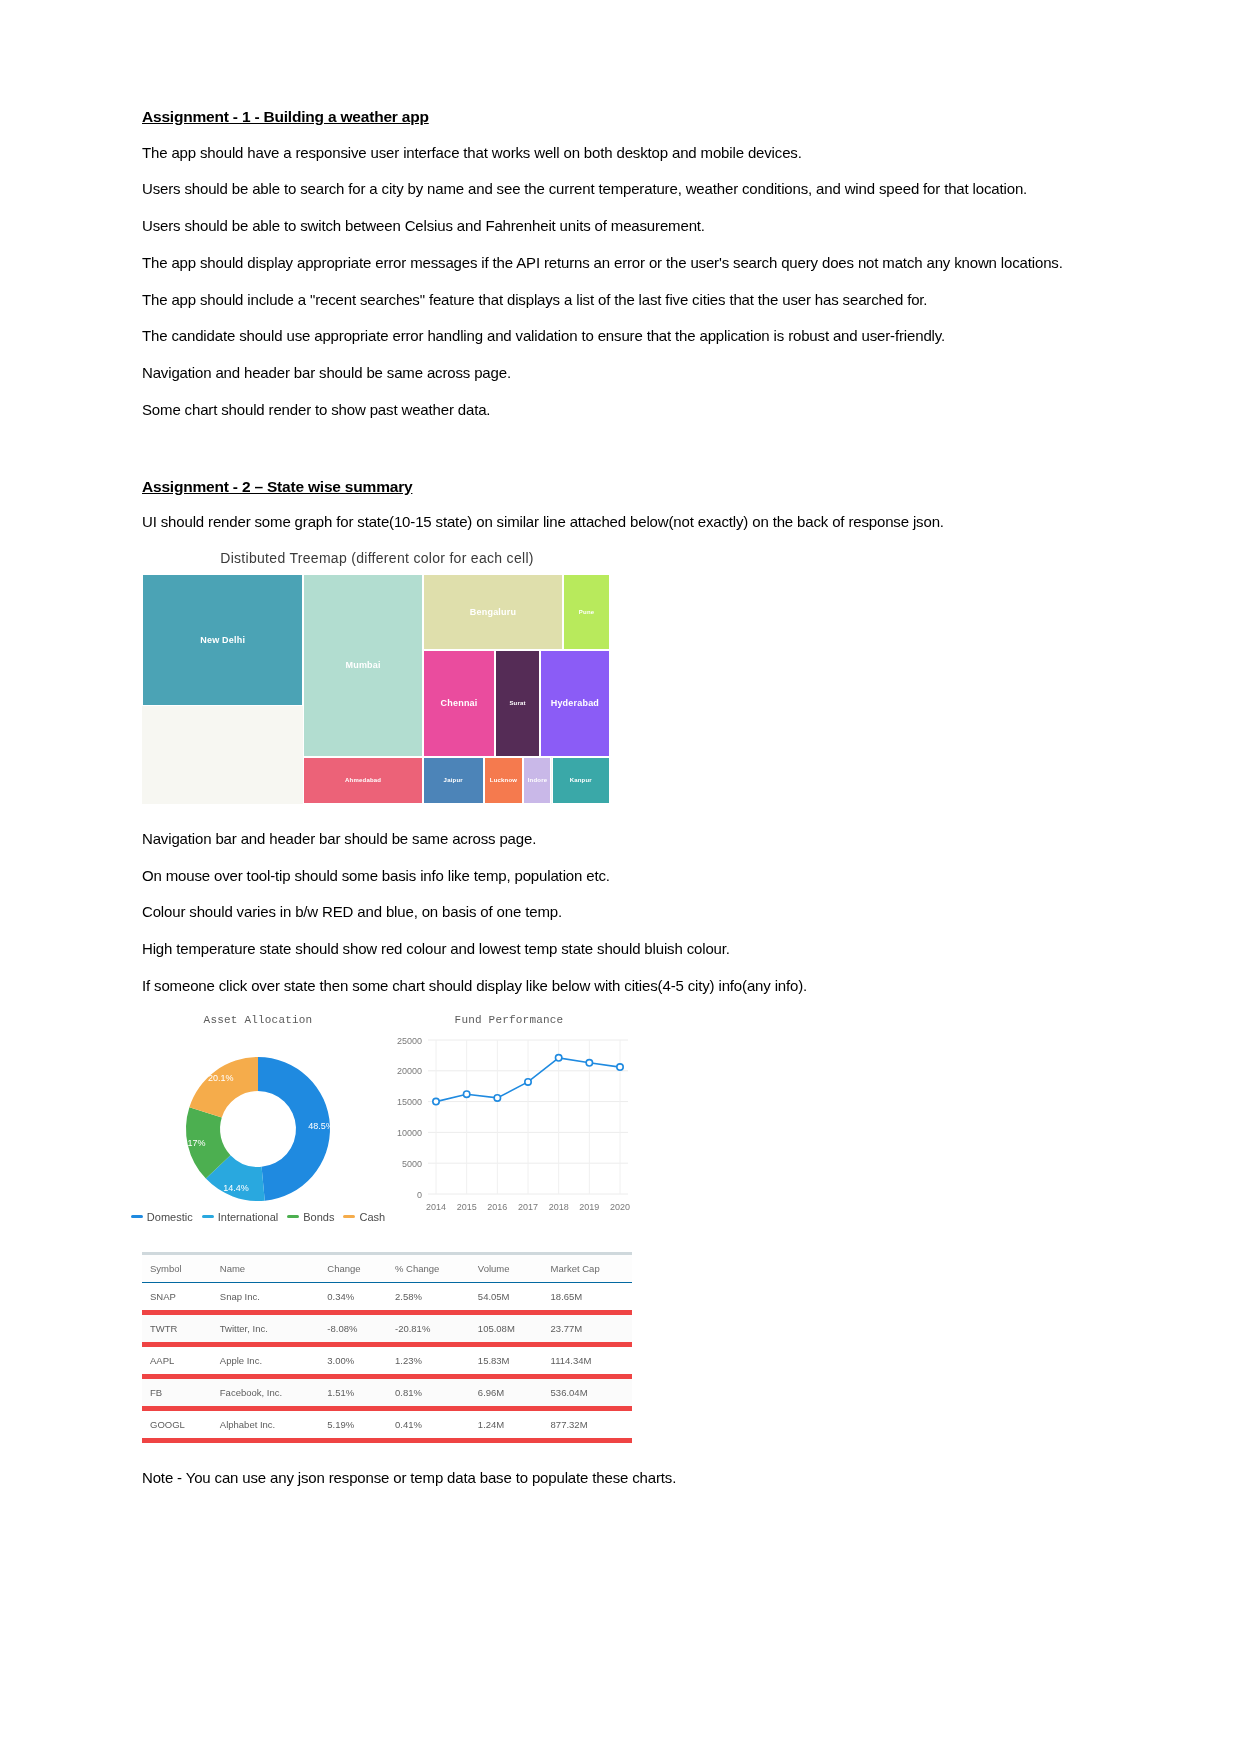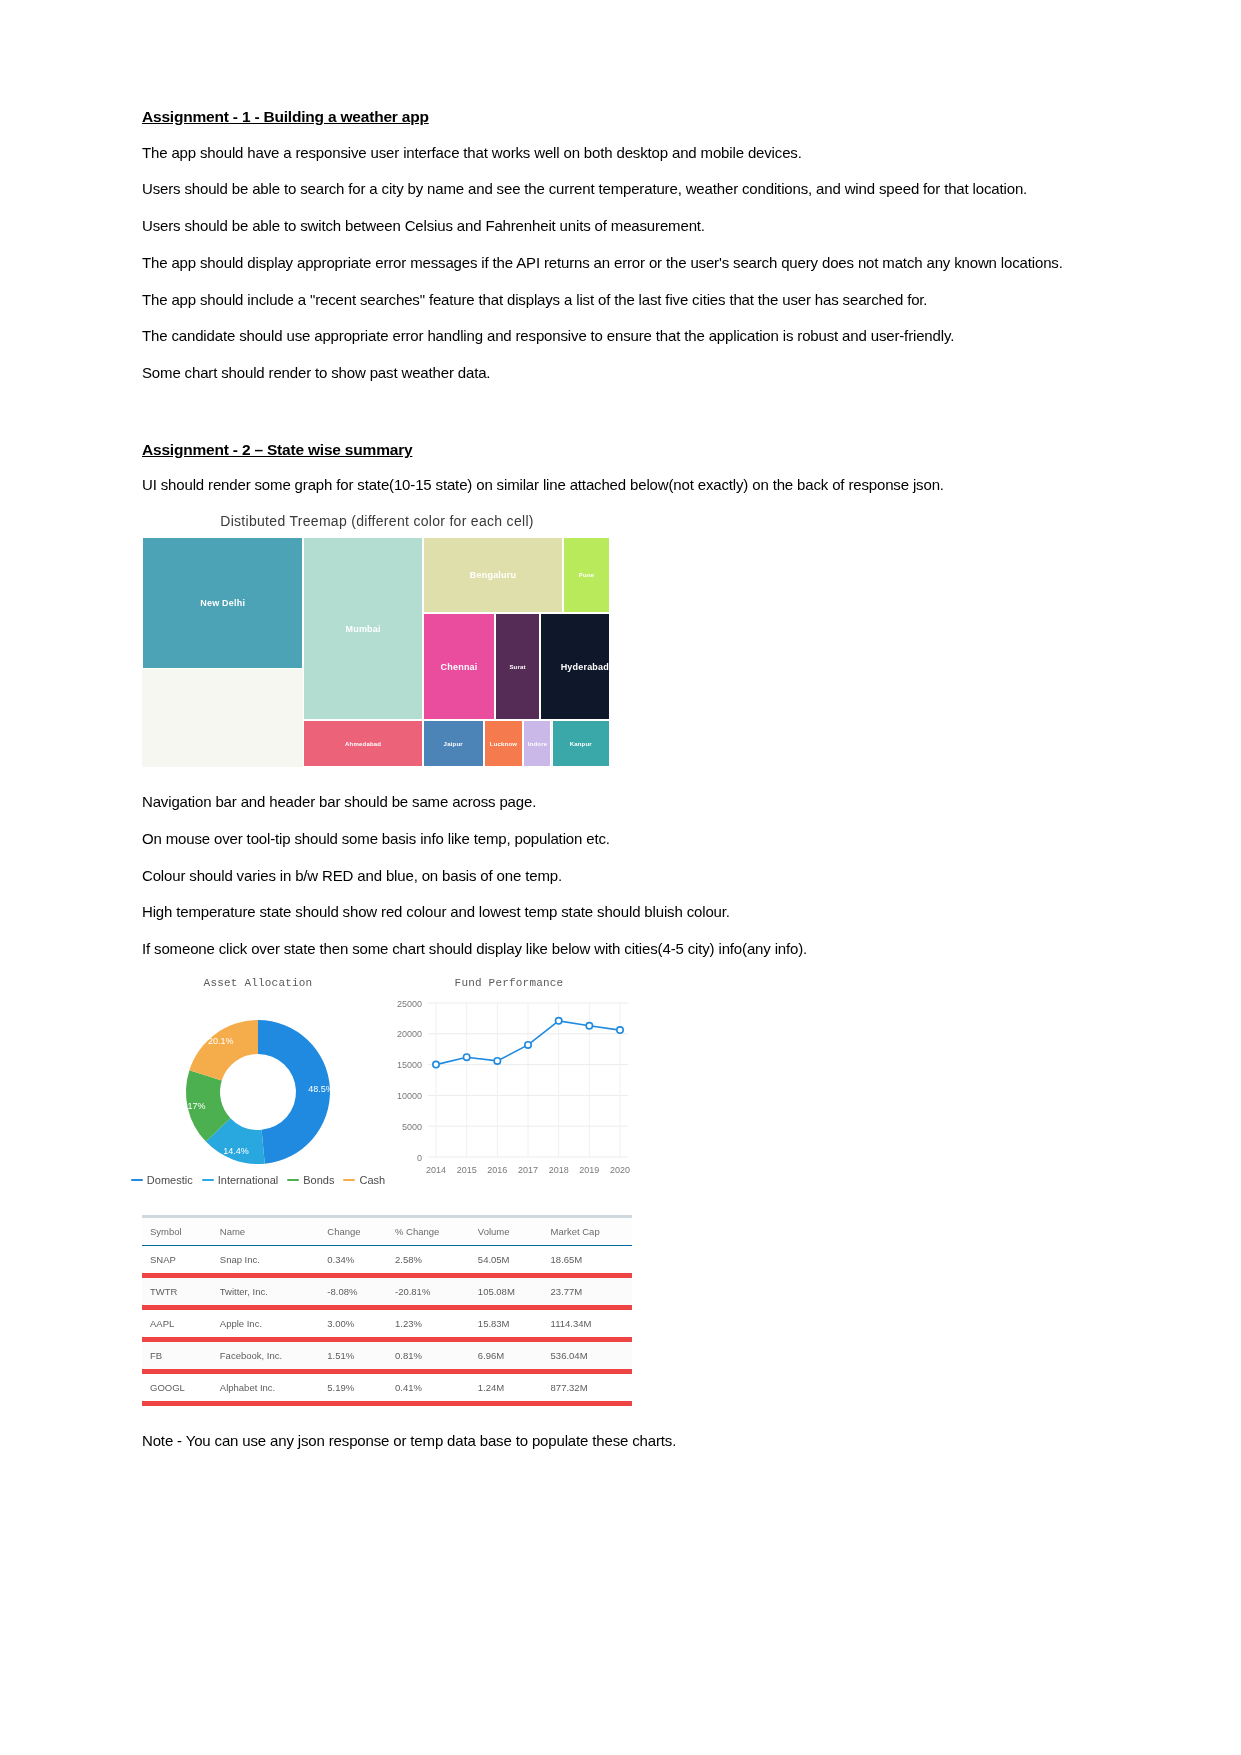--- a/index.html
+++ b/index.html
@@ -124,21 +124,22 @@
 
 <div class="page">
 
   <h1 class="doc-heading">Assignment - 1 - Building a weather app</h1>
   <div>
     <p class="doc-para">The app should have a responsive user interface that works well on both desktop and mobile devices.</p>
     <p class="doc-para">Users should be able to search for a city by name and see the current temperature, weather conditions, and wind speed for that location.</p>
     <p class="doc-para">Users should be able to switch between Celsius and Fahrenheit units of measurement.</p>
     <p class="doc-para">The app should display appropriate error messages if the API returns an error or the user's search query does not match any known locations.</p>
     <p class="doc-para">The app should include a "recent searches" feature that displays a list of the last five cities that the user has searched for.</p>
-    <p class="doc-para">The candidate should use appropriate error handling and responsive to ensure that the application is robust and user-friendly.</p>
+    <p class="doc-para">The candidate should use appropriate error handling and validation to ensure that the application is robust and user-friendly.</p>
+    <p class="doc-para">Navigation and header bar should be same across page.</p>
     <p class="doc-para">Some chart should render to show past weather data.</p>
   </div>
 
   <div class="section-gap"></div>
 
   <h1 class="doc-heading">Assignment - 2 – State wise summary</h1>
   <p class="doc-para">UI should render some graph for state(10-15 state) on similar line attached below(not exactly) on the back of response json.</p>
 
   <div class="treemap-block">
     <div class="treemap-title">Distibuted Treemap (different color for each cell)</div>
@@ -157,21 +158,21 @@
         </div>
         <div class="tm-cell" style="left: 90%; top: 0%; width: 10%; height: 33%; background: rgb(184, 234, 92);">
           <span style="font-size: 6px;">Pune</span>
         </div>
         <div class="tm-cell" style="left: 60%; top: 33%; width: 15.5%; height: 46.5%; background: rgb(234, 76, 158);">
           <span>Chennai</span>
         </div>
         <div class="tm-cell" style="left: 75.5%; top: 33%; width: 9.5%; height: 46.5%; background: rgb(85, 44, 86);">
           <span style="font-size: 6px;">Surat</span>
         </div>
-        <div class="tm-cell" style="left: 85%; top: 33%; width: 15%; height: 46.5%; background: #0f172a; justify-content: flex-end;">
+        <div class="tm-cell" style="left: 85%; top: 33%; width: 15%; height: 46.5%; background: #8b5cf6;">
           <span>Hyderabad</span>
         </div>
         <div class="tm-cell" style="left: 60%; top: 79.5%; width: 13%; height: 20.5%; background: rgb(76, 132, 184);">
           <span style="font-size: 6px;">Jaipur</span>
         </div>
         <div class="tm-cell" style="left: 73%; top: 79.5%; width: 8.5%; height: 20.5%; background: rgb(245, 122, 78);">
           <span style="font-size: 6px;">Lucknow</span>
         </div>
         <div class="tm-cell" style="left: 81.5%; top: 79.5%; width: 6%; height: 20.5%; background: rgb(201, 184, 232);">
           <span style="font-size: 6px;">Indore</span>

